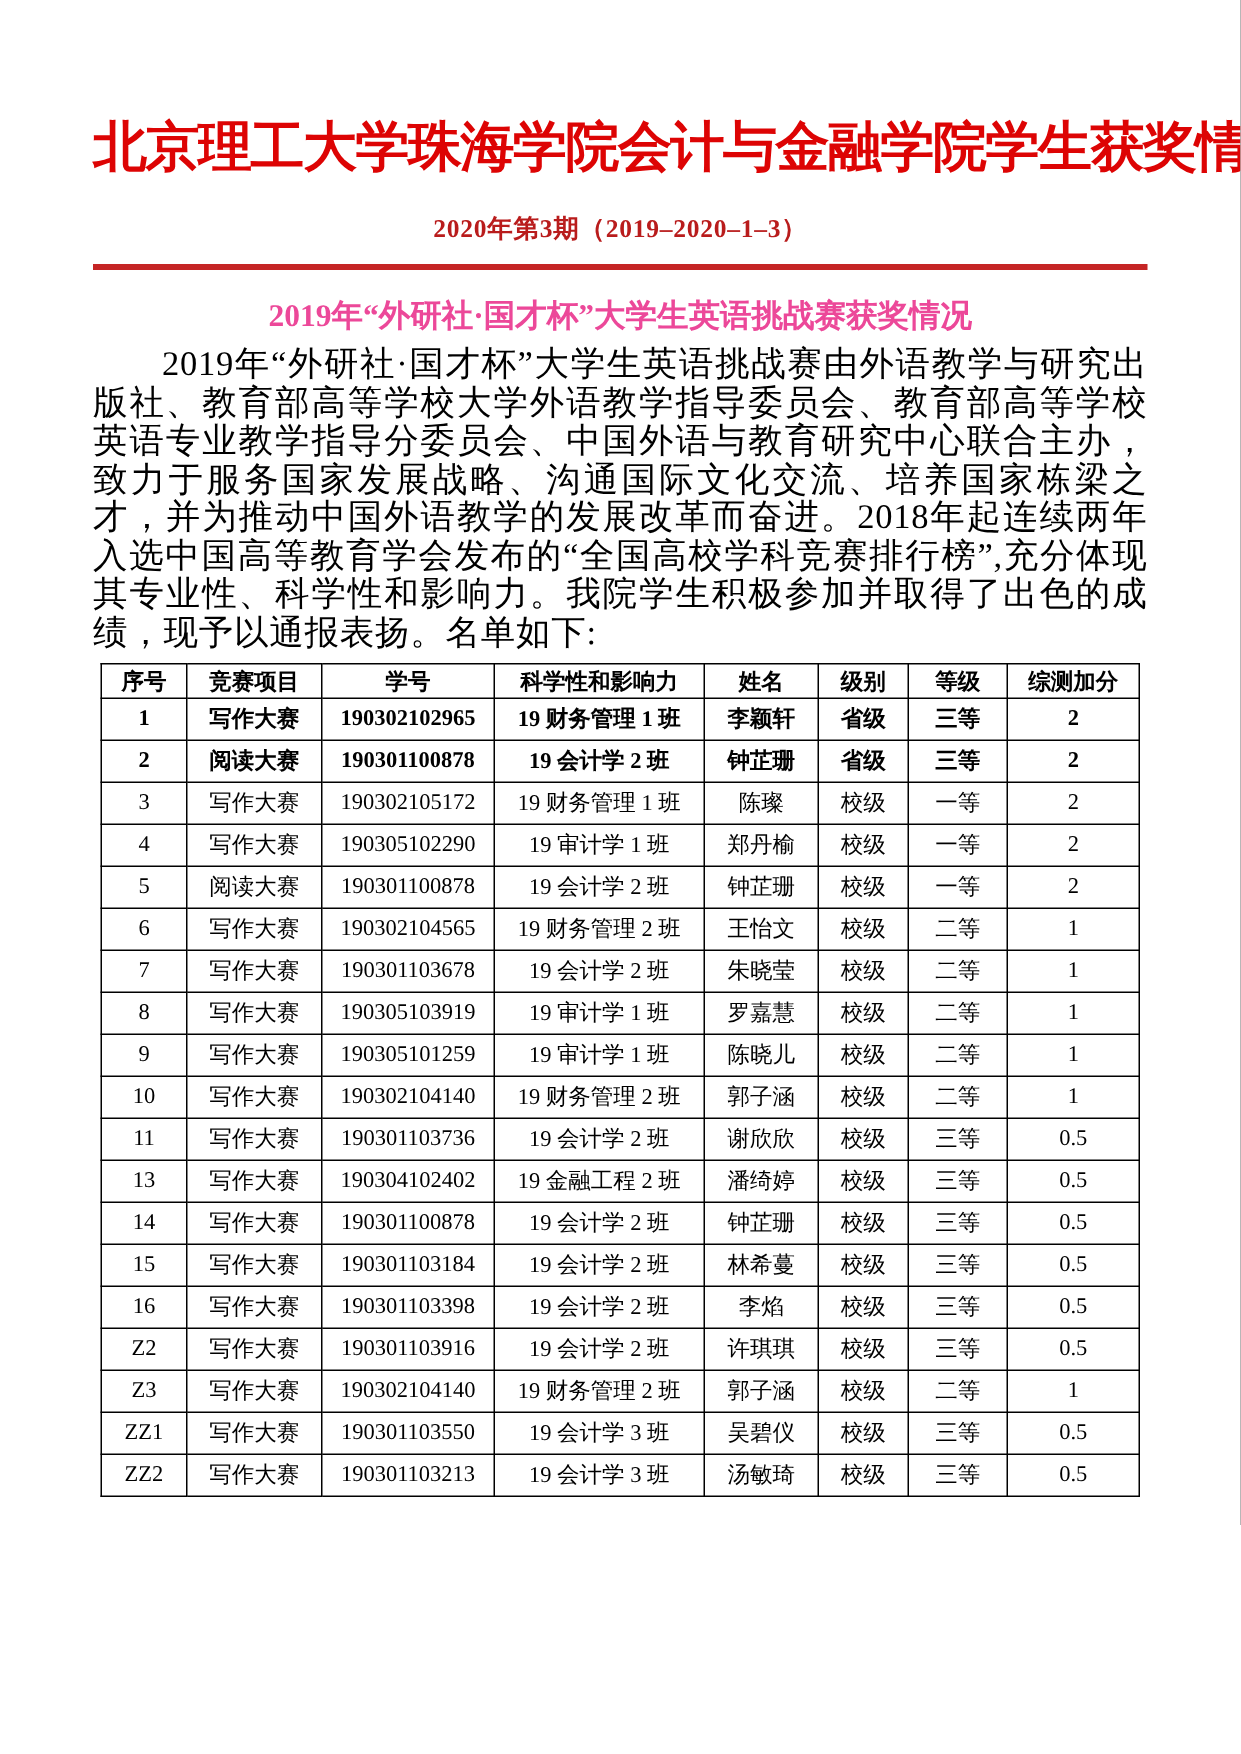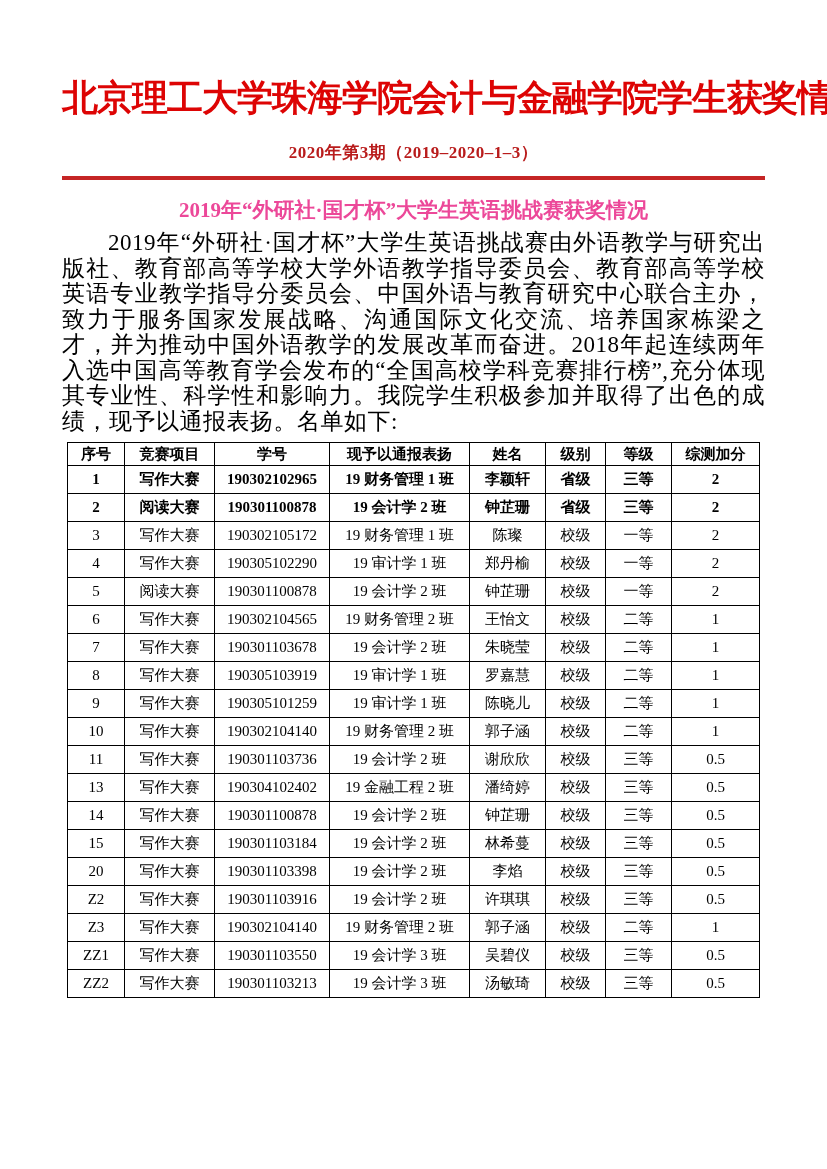--- a/index.html
+++ b/index.html
@@ -95,21 +95,21 @@
       <col class="c4">
         <col class="c5">
         <col class="c6">
         <col class="c7">
     </colgroup>
     <thead>
       <tr id="header-row">
           <th>序号</th>
           <th>竞赛项目</th>
           <th>学号</th>
-          <th>现予以通报表扬</th>
+          <th>科学性和影响力</th>
           <th>姓名</th>
           <th>级别</th>
           <th>等级</th>
           <th>综测加分</th>
         </tr>
     </thead>
     <tbody id="table-body">
         <tr class="bold-row">
           <td>1</td>
           <td>写作大赛</td>
@@ -244,21 +244,21 @@
           <td>15</td>
           <td>写作大赛</td>
           <td>190301103184</td>
           <td>19 会计学 2 班</td>
           <td>林希蔓</td>
           <td>校级</td>
           <td>三等</td>
           <td>0.5</td>
         </tr>
         <tr>
-          <td>20</td>
+          <td>16</td>
           <td>写作大赛</td>
           <td>190301103398</td>
           <td>19 会计学 2 班</td>
           <td>李焰</td>
           <td>校级</td>
           <td>三等</td>
           <td>0.5</td>
         </tr>
         <tr>
           <td>Z2</td>

